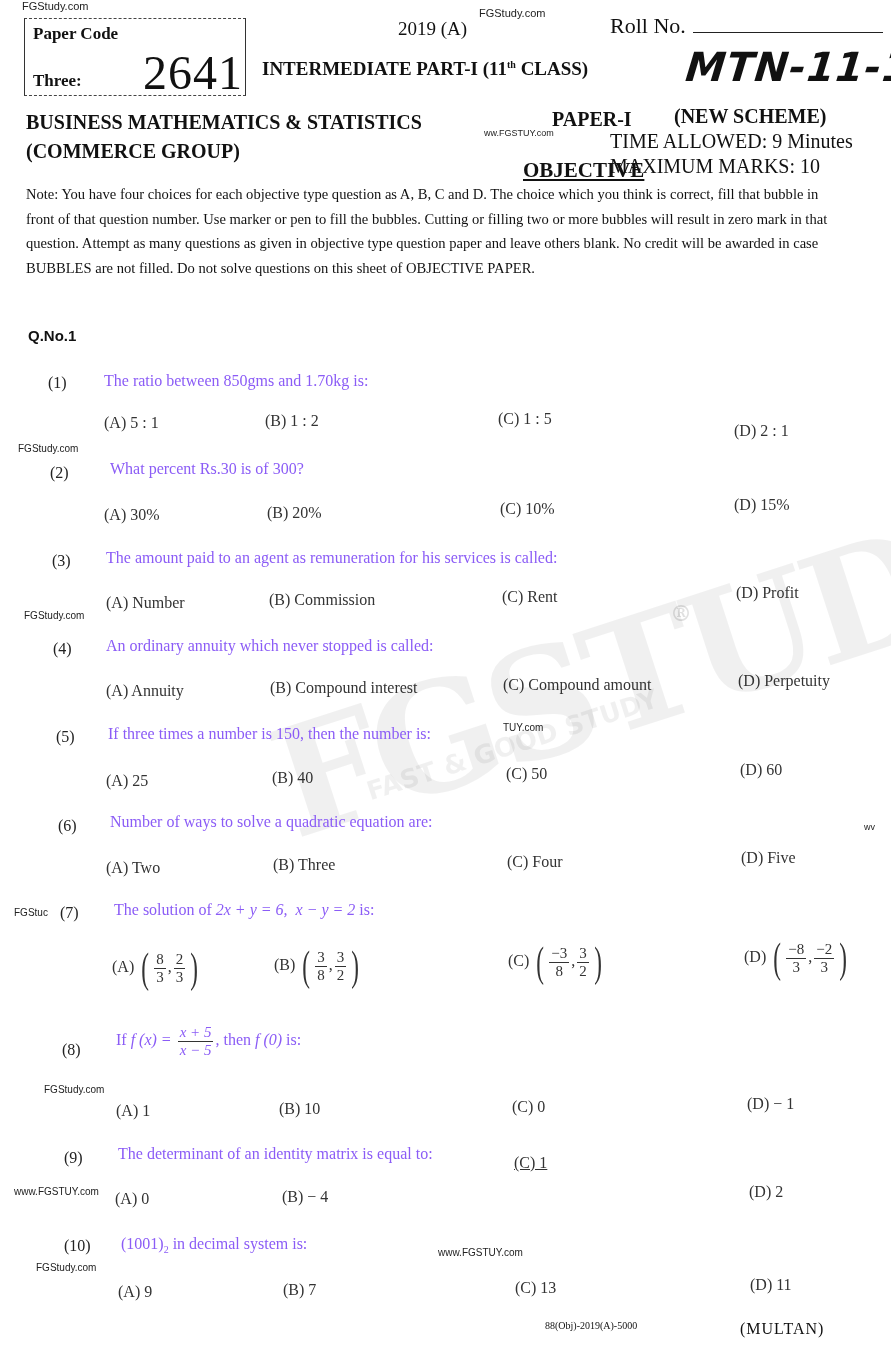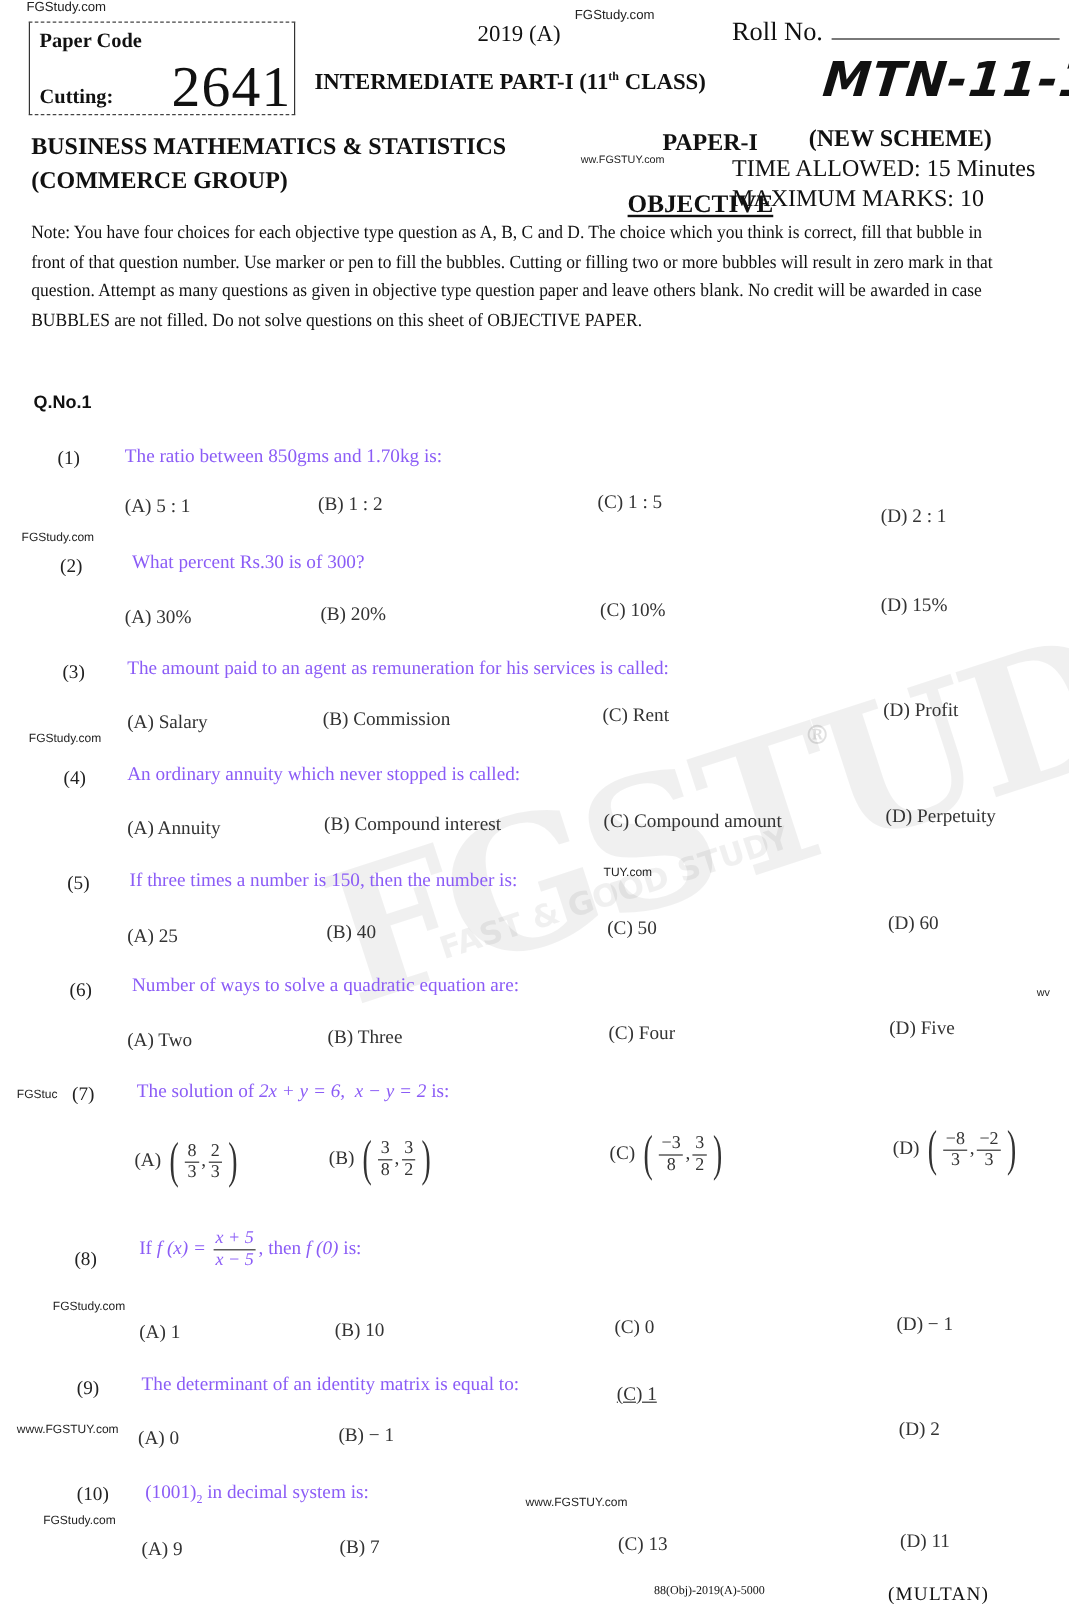--- a/index.html
+++ b/index.html
@@ -32,41 +32,41 @@
   <div class="wm-big" style="left:10px; top:40px; font-size:150px; transform:rotate(-18deg); letter-spacing:-6px;">FGSTUDY</div>
   <div class="wm-big" style="left:110px; top:190px; font-size:26px; transform:rotate(-18deg); font-family:'DejaVu Sans',sans-serif;">FAST &amp; GOOD STUDY</div>
   <div class="wm-big" style="left:420px; top:60px; font-size:22px; color:rgba(0,0,0,0.12);">®</div>
 </div>
 
 <div class="abs wm-small" style="left:22px; top:0px;">FGStudy.com</div>
 <div class="abs wm-small" style="left:479px; top:7px;">FGStudy.com</div>
 
 <div class="papercode-box">
   <div class="pc-label" style="left:8px; top:5px;">Paper Code</div>
-  <div class="pc-label" style="left:8px; top:52px;">Cutting:</div>
+  <div class="pc-label" style="left:8px; top:52px;">Three:</div>
   <div class="pc-number" style="left:118px; top:26px;">2641</div>
 </div>
 
 <div class="abs serif" style="left:398px; top:18px; font-size:19px;">2019 (A)</div>
 
 <div class="abs serif" style="left:610px; top:13px; font-size:22px;">Roll No.</div>
 <div class="rollline"></div>
 
 <div class="abs handwriting" style="left:686px; top:44px;">MTN-11-19</div>
 
 <div class="abs serif bold" style="left:262px; top:58px; font-size:19px;">
   <span>INTERMEDIATE PART-I (11</span><sup style="font-size:10px;">th</sup><span> CLASS)</span>
 </div>
 
 <div class="abs serif bold" style="left:26px; top:111px; font-size:20px;">BUSINESS MATHEMATICS &amp; STATISTICS</div>
 <div class="abs wm-small" style="left:484px; top:128px; font-size:9px;">ww.FGSTUY.com</div>
 <div class="abs serif bold" style="left:552px; top:108px; font-size:20px;">PAPER-I</div>
 <div class="abs serif bold" style="left:674px; top:105px; font-size:20px;text-align:center;">(NEW SCHEME)</div>
 <div class="abs serif bold" style="left:26px; top:140px; font-size:20px;">(COMMERCE GROUP)</div>
-<div class="abs serif" style="left:610px; top:130px; font-size:20px;">TIME ALLOWED: 15 Minutes</div>
+<div class="abs serif" style="left:610px; top:130px; font-size:20px;">TIME ALLOWED: 9 Minutes</div>
 <div class="abs serif bold" style="left:523px; top:158px; font-size:21px; text-decoration:underline;">OBJECTIVE</div>
 <div class="abs serif" style="left:610px; top:155px; font-size:20px;">MAXIMUM MARKS: 10</div>
 
 <div class="note">Note: You have four choices for each objective type question as A, B, C and D. The choice which you think is correct, fill that bubble in front of that question number. Use marker or pen to fill the bubbles. Cutting or filling two or more bubbles will result in zero mark in that question. Attempt as many questions as given in objective type question paper and leave others blank. No credit will be awarded in case BUBBLES are not filled. Do not solve questions on this sheet of OBJECTIVE PAPER.</div>
 
 <div class="abs qno" style="left:28px; top:327px;">Q.No.1</div>
 
 <div class="abs qnum" style="left:48px; top:374px;">(1)</div>
 <div class="abs qtext" style="left:104px; top:372px;">The ratio between 850gms and 1.70kg is:</div>
 <div class="abs opt" style="left:104px; top:414px;">(A)  5 : 1</div>
@@ -78,21 +78,21 @@
 <div class="abs qnum" style="left:50px; top:464px;">(2)</div>
 <div class="abs qtext" style="left:110px; top:460px;">What percent Rs.30 is of 300?</div>
 <div class="abs opt" style="left:104px; top:506px;">(A)  30%</div>
 <div class="abs opt" style="left:267px; top:504px;">(B) 20%</div>
 <div class="abs opt" style="left:500px; top:500px;">(C) 10%</div>
 <div class="abs opt" style="left:734px; top:496px;">(D) 15%</div>
 
 <div class="abs qnum" style="left:52px; top:552px;">(3)</div>
 <div class="abs qtext" style="left:106px; top:549px;">The amount paid to an agent as remuneration for his services is called:</div>
 <div class="abs wm-small" style="left:24px; top:610px; font-size:10px;">FGStudy.com</div>
-<div class="abs opt" style="left:106px; top:594px;">(A) Salary</div>
+<div class="abs opt" style="left:106px; top:594px;">(A) Number</div>
 <div class="abs opt" style="left:269px; top:591px;">(B) Commission</div>
 <div class="abs opt" style="left:502px; top:588px;">(C) Rent</div>
 <div class="abs opt" style="left:736px; top:584px;">(D) Profit</div>
 
 <div class="abs qnum" style="left:53px; top:640px;">(4)</div>
 <div class="abs qtext" style="left:106px; top:637px;">An ordinary annuity which never stopped is called:</div>
 <div class="abs opt" style="left:106px; top:682px;">(A)   Annuity</div>
 <div class="abs opt" style="left:270px; top:679px;">(B) Compound interest</div>
 <div class="abs opt" style="left:503px; top:676px;">(C) Compound amount</div>
 <div class="abs opt" style="left:738px; top:672px;">(D) Perpetuity</div>
@@ -173,21 +173,21 @@
 <div class="abs wm-small" style="left:44px; top:1084px; font-size:10px;">FGStudy.com</div>
 <div class="abs opt" style="left:116px; top:1102px;">(A)  1</div>
 <div class="abs opt" style="left:279px; top:1100px;">(B)  10</div>
 <div class="abs opt" style="left:512px; top:1098px;">(C)  0</div>
 <div class="abs opt" style="left:747px; top:1095px;">(D)  − 1</div>
 
 <div class="abs qnum" style="left:64px; top:1149px;">(9)</div>
 <div class="abs qtext" style="left:118px; top:1145px;">The determinant of an identity matrix is equal to:</div>
 <div class="abs wm-small" style="left:14px; top:1186px; font-size:10px;">www.FGSTUY.com</div>
 <div class="abs opt" style="left:115px; top:1190px;">(A)  0</div>
-<div class="abs opt" style="left:282px; top:1188px;">(B)  − 1</div>
+<div class="abs opt" style="left:282px; top:1188px;">(B)  − 4</div>
 <div class="abs opt" style="left:514px; top:1154px;text-decoration:underline;">(C)  1</div>
 <div class="abs opt" style="left:749px; top:1183px;">(D)  2</div>
 
 <div class="abs qnum" style="left:64px; top:1237px;">(10)</div>
 <div class="abs qtext" style="left:121px; top:1235px;">
   <span>(1001)</span><sub style="font-size:10px;">2</sub><span>  in decimal system is:</span>
 </div>
 <div class="abs wm-small" style="left:438px; top:1247px; font-size:10px;">www.FGSTUY.com</div>
 <div class="abs wm-small" style="left:36px; top:1262px; font-size:10px;">FGStudy.com</div>
 <div class="abs opt" style="left:118px; top:1283px;">(A)  9</div>

